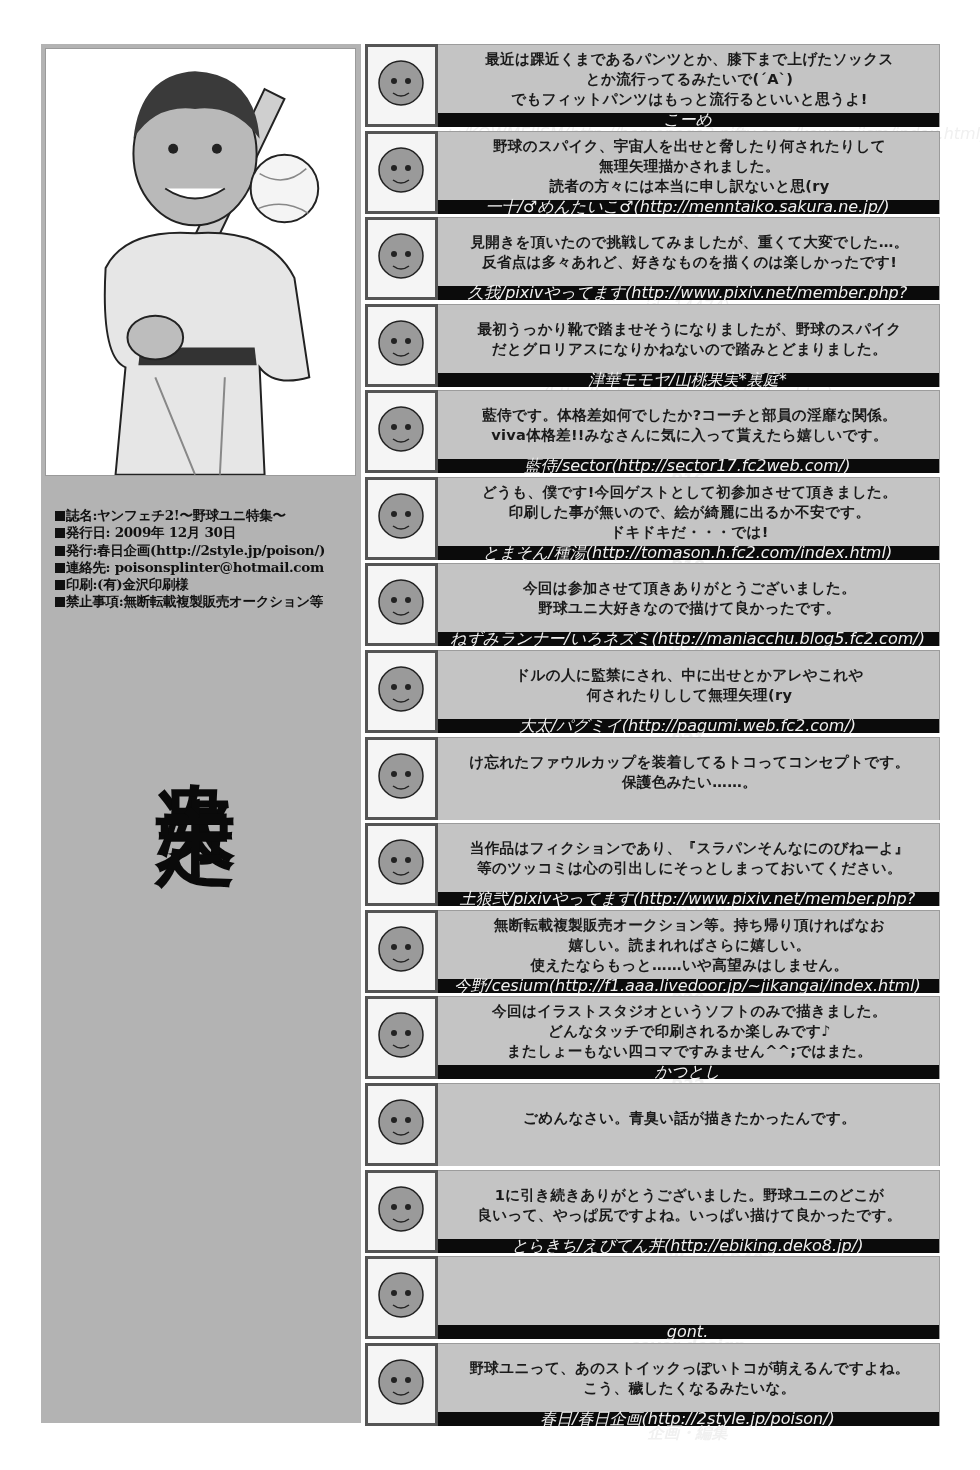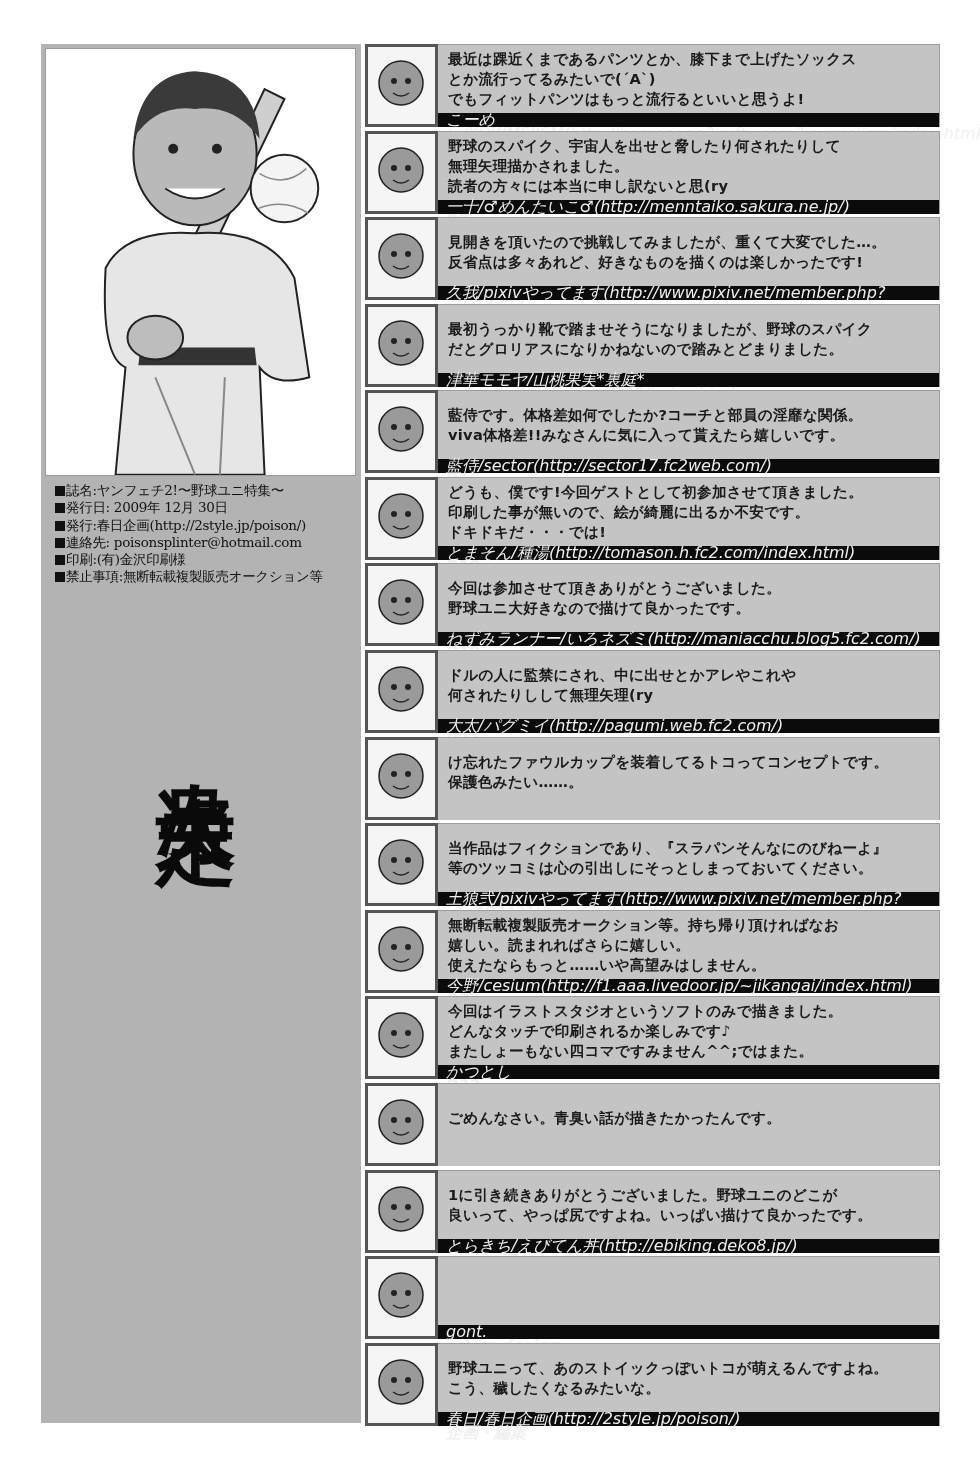--- a/index.html
+++ b/index.html
@@ -6,34 +6,34 @@
   body { width: 980px; height: 1470px; position: relative; overflow: hidden;
          font-family: "DejaVu Sans", sans-serif; color: #111; }
 
   
   .left-panel { position: absolute; left: 41px; top: 44px; width: 320px; height: 1379px;
                 background: #b3b3b3; }
   .cover-frame { position: absolute; left: 4px; top: 4px; width: 311px; height: 428px;
                  background: #ffffff; border: 1px solid #9a9a9a; box-sizing: border-box; overflow: hidden; }
   .cover-frame svg { width: 100%; height: 100%; display: block; }
 
-  .colophon { position: absolute; left: 14px; top: 438px; width: 300px;
-              font-family: "DejaVu Serif", serif; font-weight: normal; font-size: 13.5px;
+  .colophon { position: absolute; left: 14px; top: 463px; width: 300px;
+              font-family: "DejaVu Serif", serif; font-weight: bold; font-size: 13.5px;
               line-height: 17.3px; color: #111; white-space: nowrap; letter-spacing: -0.3px; }
   .colophon .row { display: block; }
   .colophon .sq { display: inline-block; width: 10px; height: 10px; background: #111; margin-right: 1px;
                   vertical-align: -1px; }
 
   .next-issue { position: absolute; left: 118px; top: 676px; width: 84px;
                 font-family: "DejaVu Sans", sans-serif; font-weight: bold; font-size: 80px;
                 line-height: 94px; color: #0a0a0a; text-align: center; writing-mode: vertical-rl;
                 letter-spacing: 6px; }
 
   
-  .entries { position: absolute; left: 365px; top: 44px; width: 575px; }
+  .entries { position: absolute; left: 365px; top: 44px; width: 575px; text-align: center; }
   .entry { position: relative; height: 83.4px; margin-bottom: 3.2px; }
   .avatar { position: absolute; left: 0; top: 0; width: 73px; height: 83px;
             background: #ffffff; border: 3px solid #555; box-sizing: border-box; overflow: hidden; }
   .avatar svg { width: 100%; height: 100%; display: block; }
   .bubble { position: absolute; left: 73px; top: 0; right: 0; height: 83px;
             background: #c4c4c4; border-top: 1px solid #9c9c9c; border-right: 1px solid #9c9c9c; box-sizing: border-box; }
   .msg { position: absolute; left: 10px; right: 8px; top: 3px; bottom: 17px;
          display: flex; flex-direction: column; justify-content: center;
          font-size: 14.6px; line-height: 20px; font-weight: bold; color: #1a1a1a; letter-spacing: 0.3px; }
   .msg span { display: block; white-space: nowrap; }

